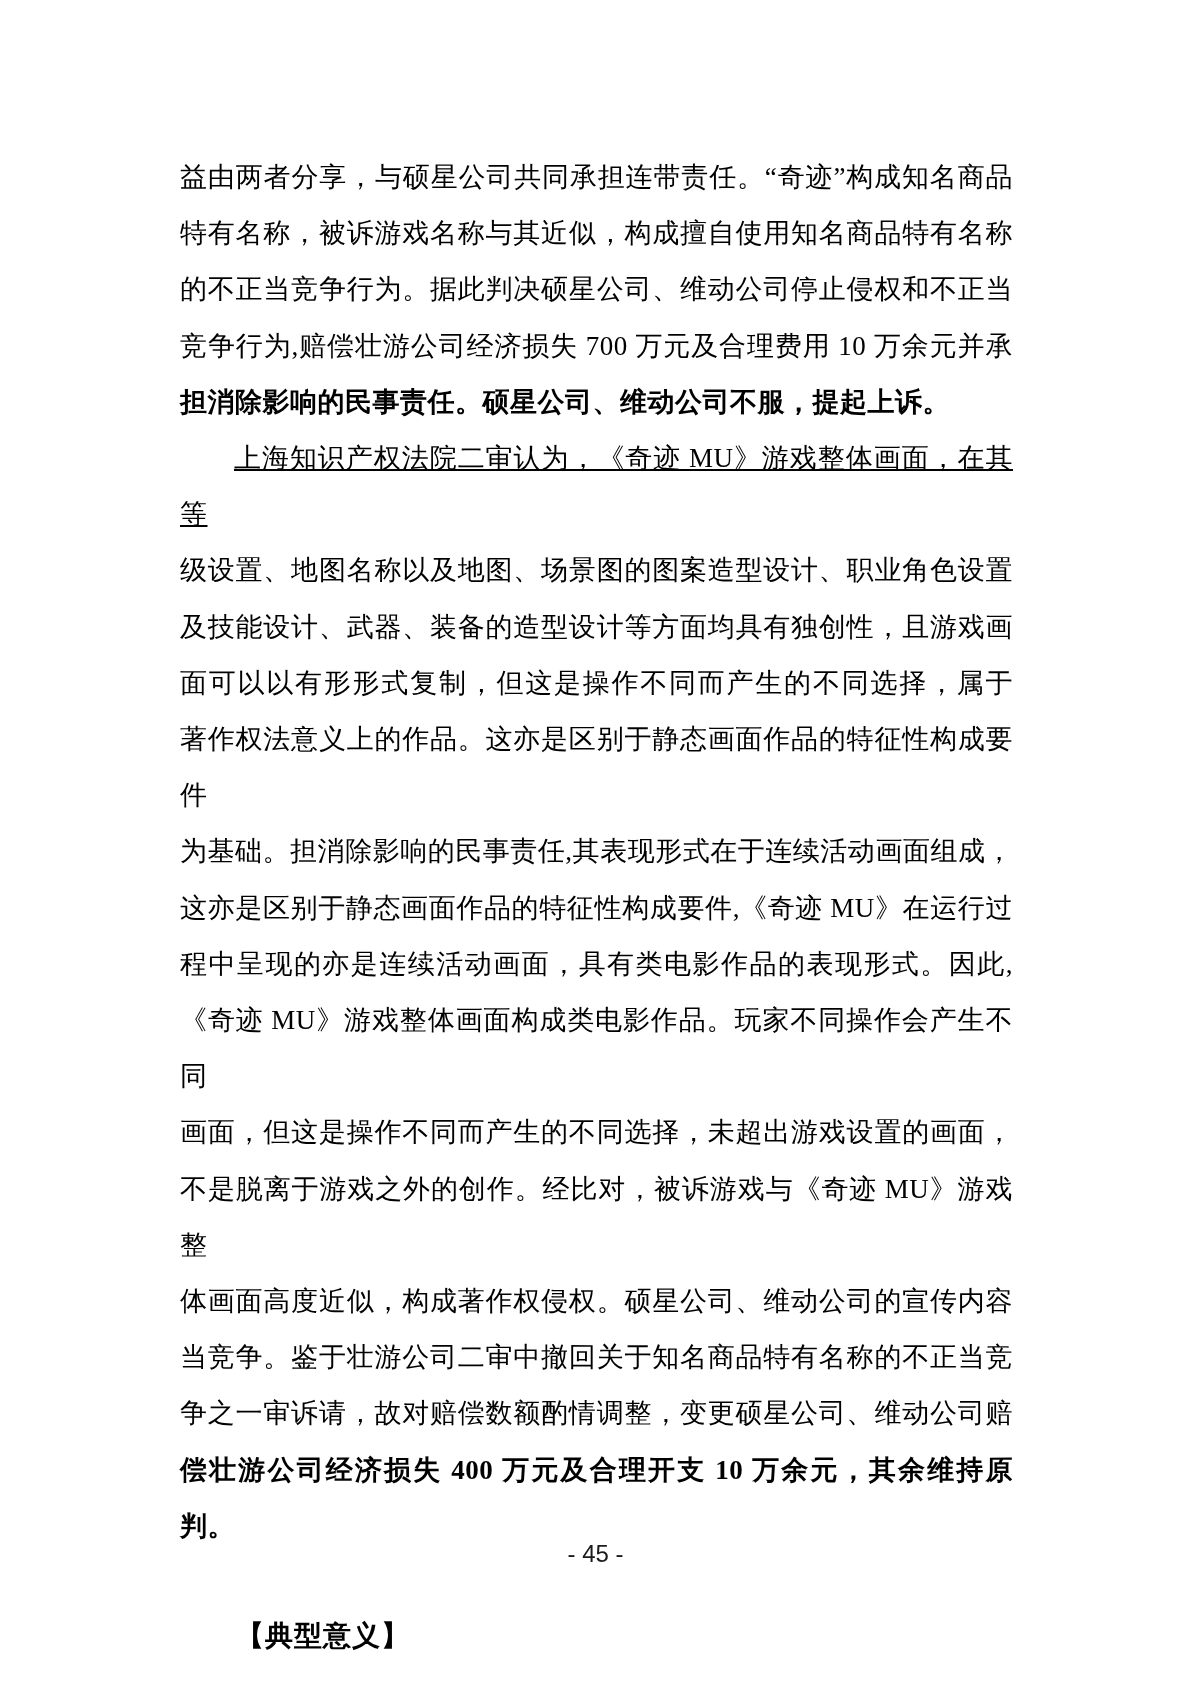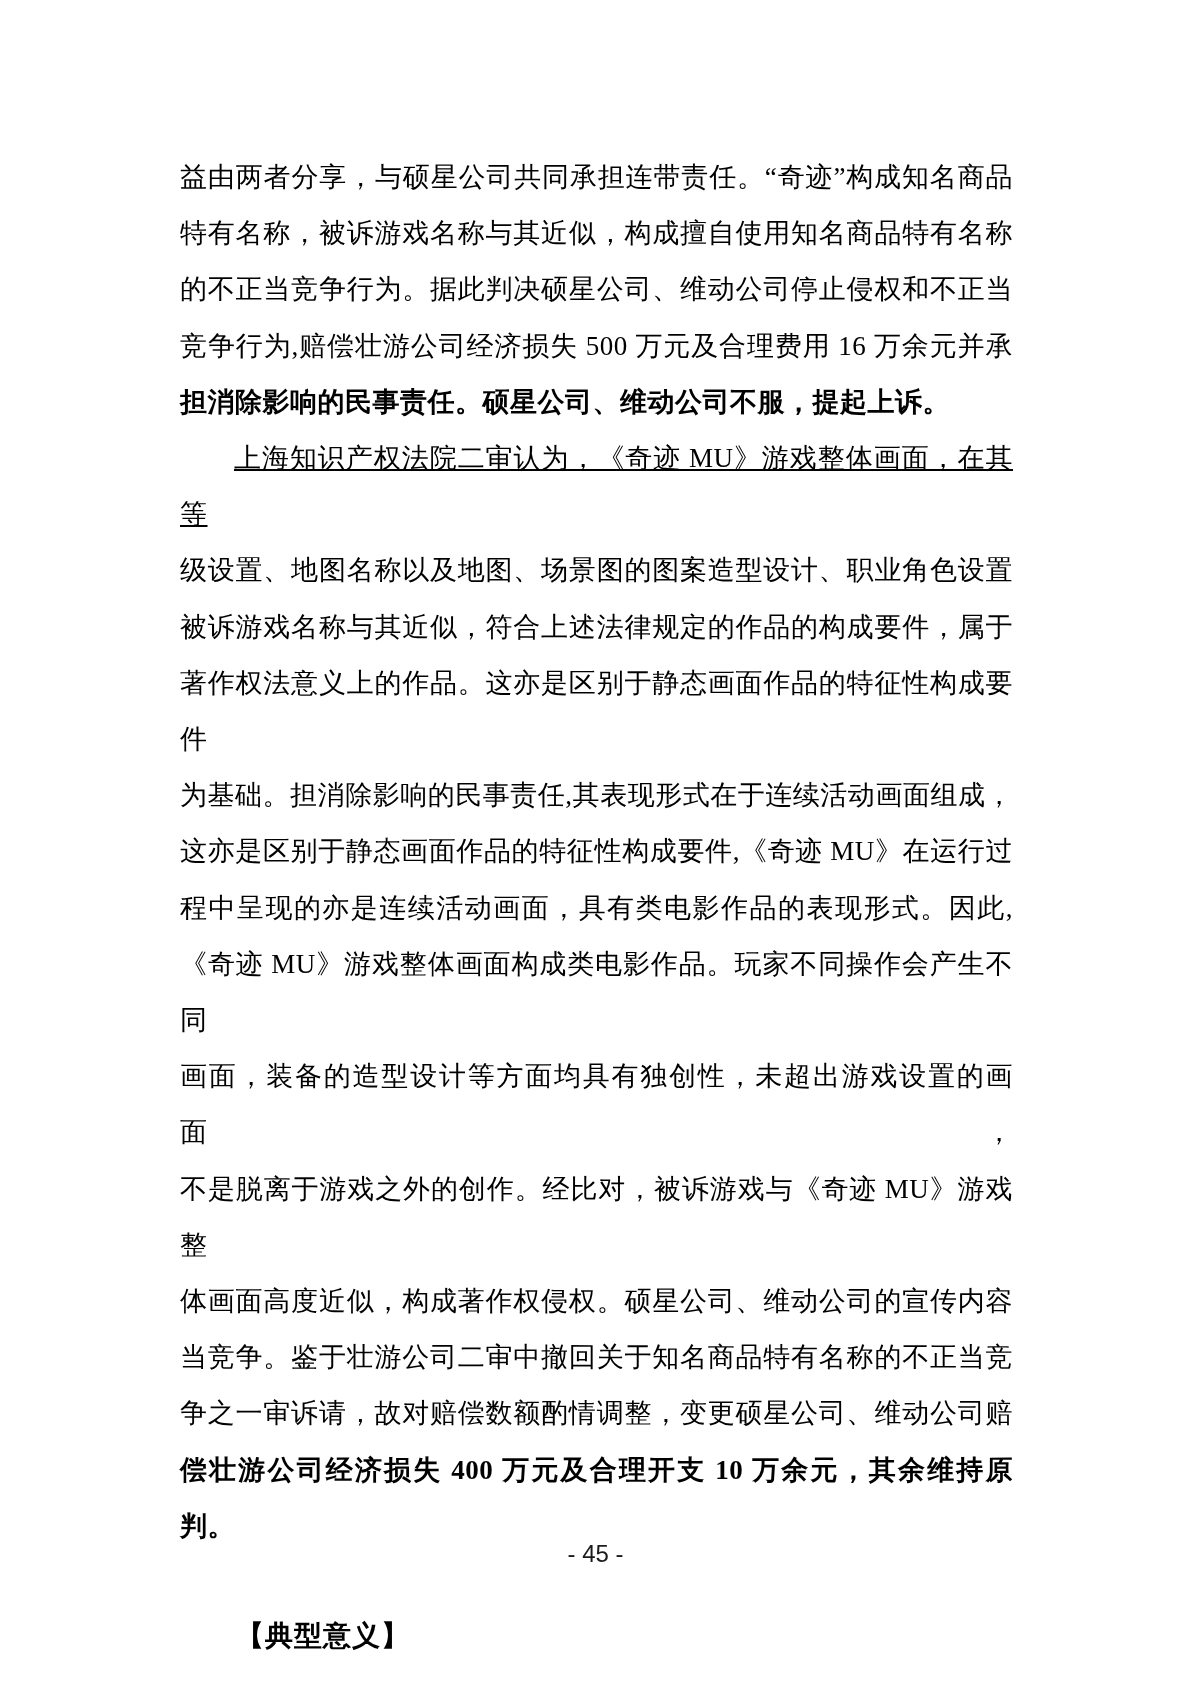--- a/index.html
+++ b/index.html
@@ -68,34 +68,35 @@
 </head>
 <body>
 
 <div class="page">
   <div class="content">
 
     <div class="para">
       <div class="ln">益由两者分享，与硕星公司共同承担连带责任。“奇迹”构成知名商品</div>
       <div class="ln">特有名称，被诉游戏名称与其近似，构成擅自使用知名商品特有名称</div>
       <div class="ln">的不正当竞争行为。据此判决硕星公司、维动公司停止侵权和不正当</div>
-      <div class="ln">竞争行为,赔偿壮游公司经济损失 500 万元及合理费用 16 万余元并承</div>
+      <div class="ln">竞争行为,赔偿壮游公司经济损失 700 万元及合理费用 10 万余元并承</div>
       <div class="ln end">担消除影响的民事责任。硕星公司、维动公司不服，提起上诉。</div>
     </div>
 
     <div class="para">
       <div class="ln ind">上海知识产权法院二审认为，《奇迹 MU》游戏整体画面，在其等</div>
       <div class="ln">级设置、地图名称以及地图、场景图的图案造型设计、职业角色设置</div>
-      <div class="ln">被诉游戏名称与其近似，符合上述法律规定的作品的构成要件，属于</div>
+      <div class="ln">及技能设计、武器、装备的造型设计等方面均具有独创性，且游戏画</div>
+      <div class="ln">面可以以有形形式复制，但这是操作不同而产生的不同选择，属于</div>
       <div class="ln">著作权法意义上的作品。这亦是区别于静态画面作品的特征性构成要件</div>
       <div class="ln">为基础。担消除影响的民事责任,其表现形式在于连续活动画面组成，</div>
       <div class="ln">这亦是区别于静态画面作品的特征性构成要件,《奇迹 MU》在运行过</div>
       <div class="ln">程中呈现的亦是连续活动画面，具有类电影作品的表现形式。因此,</div>
       <div class="ln">《奇迹 MU》游戏整体画面构成类电影作品。玩家不同操作会产生不同</div>
-      <div class="ln">画面，装备的造型设计等方面均具有独创性，未超出游戏设置的画面，</div>
+      <div class="ln">画面，但这是操作不同而产生的不同选择，未超出游戏设置的画面，</div>
       <div class="ln">不是脱离于游戏之外的创作。经比对，被诉游戏与《奇迹 MU》游戏整</div>
       <div class="ln">体画面高度近似，构成著作权侵权。硕星公司、维动公司的宣传内容</div>
       <div class="ln">当竞争。鉴于壮游公司二审中撤回关于知名商品特有名称的不正当竞</div>
       <div class="ln">争之一审诉请，故对赔偿数额酌情调整，变更硕星公司、维动公司赔</div>
       <div class="ln end">偿壮游公司经济损失 400 万元及合理开支 10 万余元，其余维持原判。</div>
     </div>
 
     <div class="heading">【典型意义】</div>
 
   </div>

